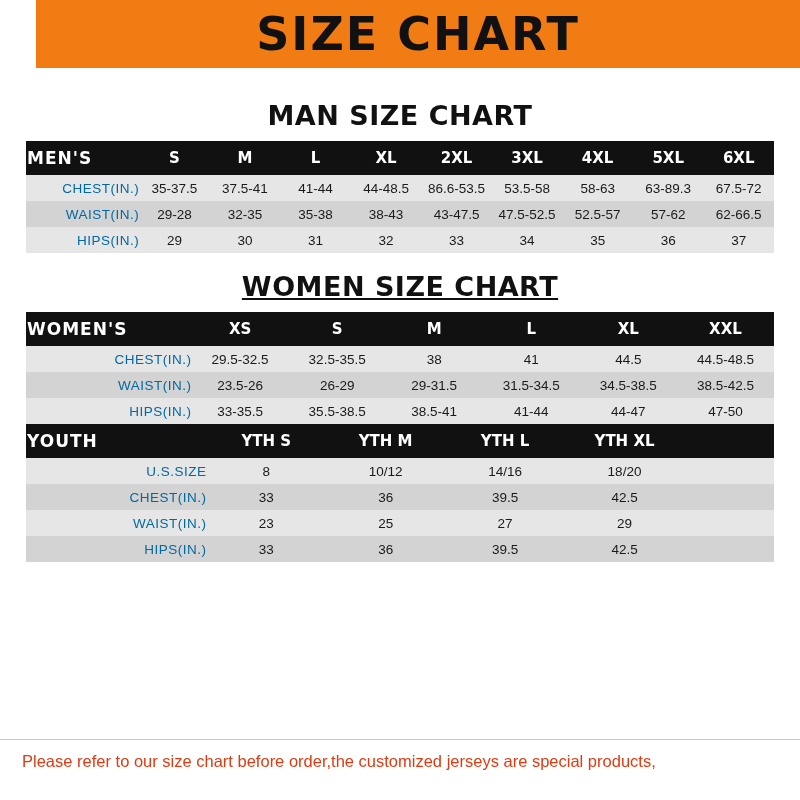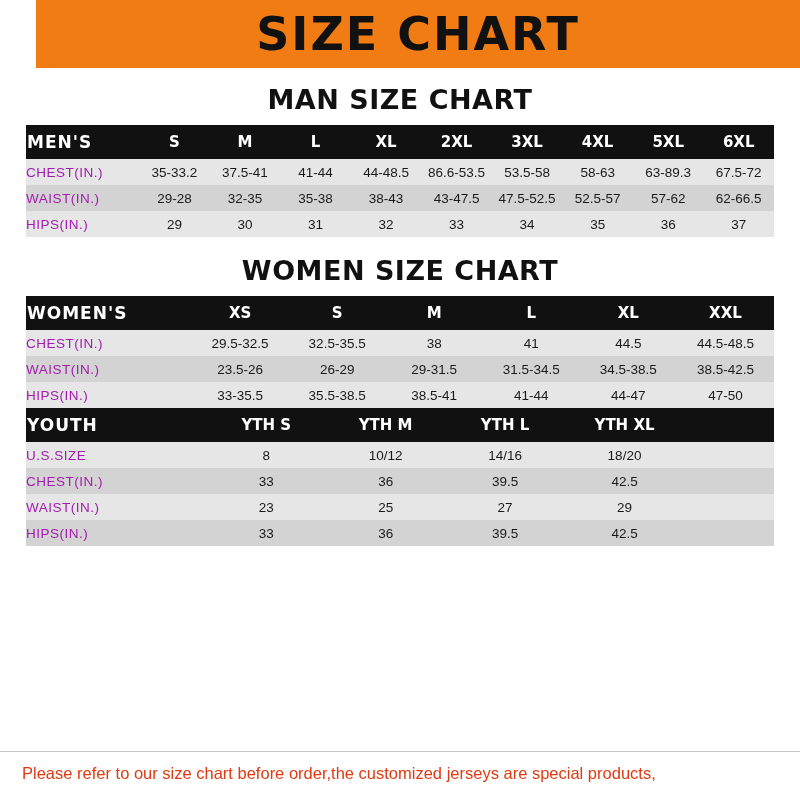--- a/index.html
+++ b/index.html
@@ -39,23 +39,23 @@
   .section {
     padding: 0 26px;
   }
   .section-title {
     text-align: center;
     font-family: "DejaVu Sans", sans-serif;
     font-weight: bold;
     font-size: 27px;
     color: #111111;
     letter-spacing: 0.5px;
-    margin: 16px 0 10px 0;
-  }
-  .section-title.women { margin-top: 18px; }
+    margin: 32px 0 10px 0;
+  }
+  .section-title.women { margin-top: 18px; text-decoration: underline; }
   table.size {
     width: 100%;
     border-collapse: collapse;
     table-layout: fixed;
   }
   table.size th, table.size td {
     text-align: center;
     font-size: 13.5px;
     color: #1a1a1a;
     height: 26px;
@@ -75,30 +75,30 @@
   table.size thead th.rowlabel {
     text-align: left;
     padding-left: 1px;
     font-size: 17px;
     letter-spacing: 1px;
   }
   table.size tbody tr.odd { background: #e6e6e6; }
   table.size tbody tr.even { background: #d3d3d3; }
   table.size tbody td.rowlabel {
     font-size: 13.5px;
-    color: #a21caf;
+    color: #0369a1;
     letter-spacing: 0.5px;
-    text-align: left;
+    text-align: right;
   }
   .footer-note {
     position: absolute;
     left: 0;
     right: 0;
     bottom: 0;
-    padding: 10px 22px 14px 22px;
+    padding: 10px 22px 26px 22px;
     border-top: 1px solid #c9c9c9;
     box-sizing: border-box;
     margin-top: 24px;
   }
   .footer-note p {
     margin: 0;
     color: #e03a12;
     font-size: 16.5px;
     line-height: 1.45;
     font-family: "Liberation Sans", sans-serif;
@@ -126,21 +126,21 @@
           <th>2XL</th>
           <th>3XL</th>
           <th>4XL</th>
           <th>5XL</th>
           <th>6XL</th>
         </tr>
       </thead>
       <tbody>
         <tr class="odd">
           <td class="rowlabel">CHEST(IN.)</td>
-          <td>35-33.2</td>
+          <td>35-37.5</td>
           <td>37.5-41</td>
           <td>41-44</td>
           <td>44-48.5</td>
           <td>86.6-53.5</td>
           <td>53.5-58</td>
           <td>58-63</td>
           <td>63-89.3</td>
           <td>67.5-72</td>
         </tr>
         <tr class="even">

